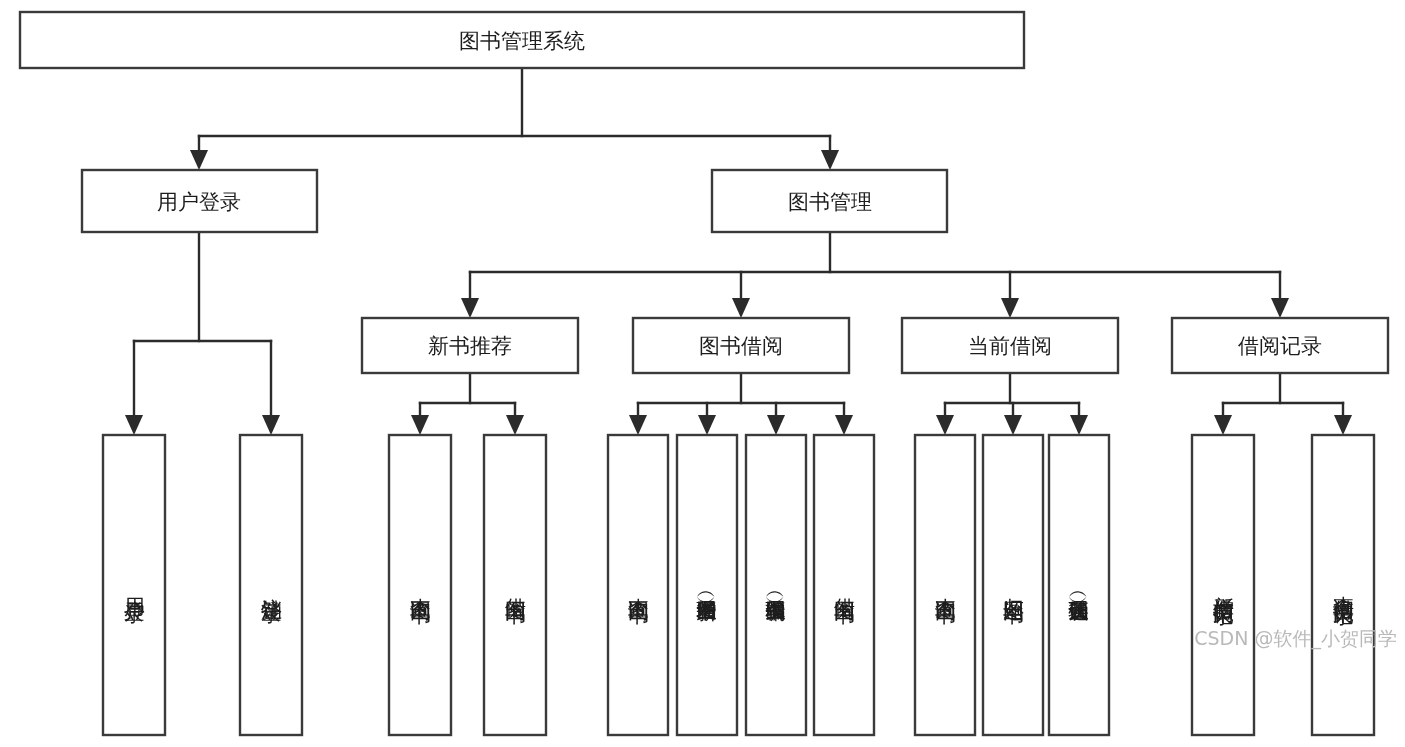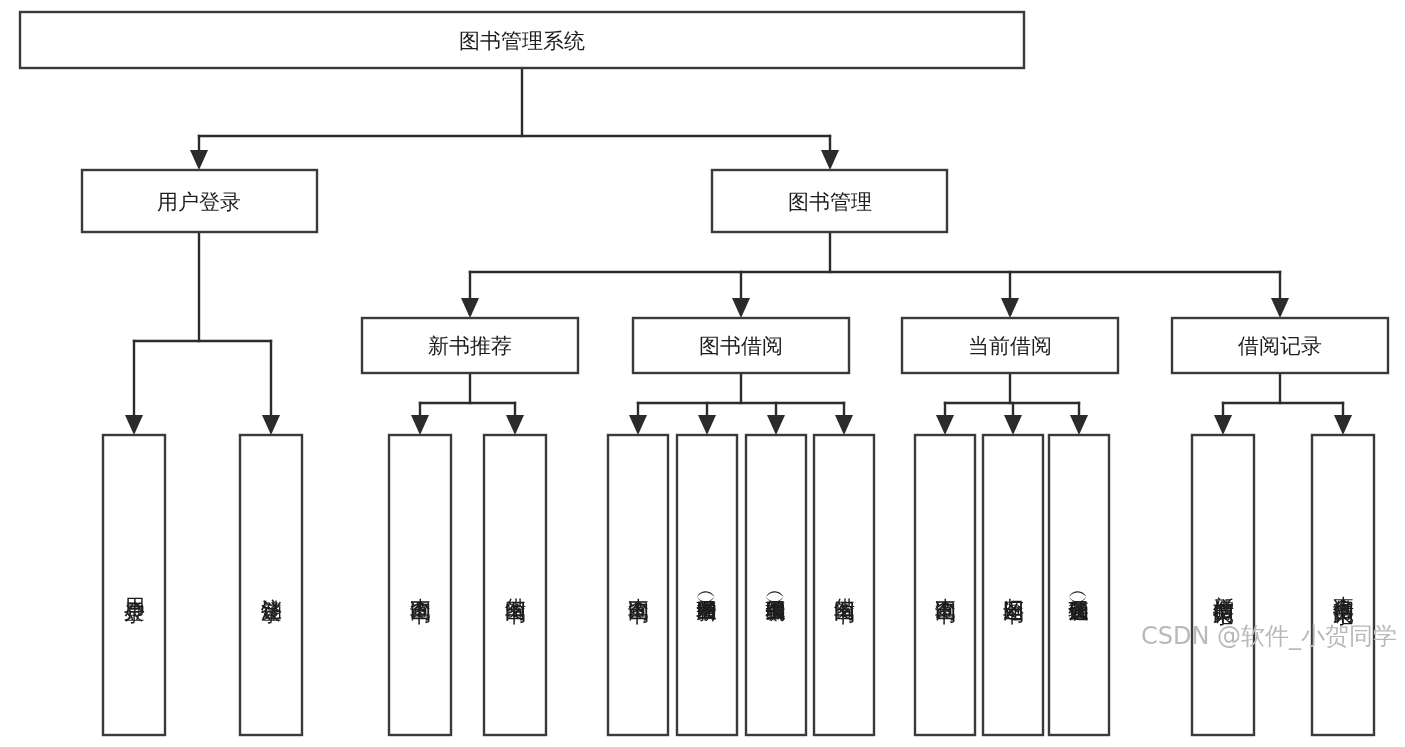--- a/index.html
+++ b/index.html
@@ -66,21 +66,21 @@
   }
   .vlabel.tight {
     letter-spacing: 0px;
     font-size: 20px;
   }
   .watermark {
     position: absolute;
     right: 8px;
     bottom: 4px;
     font-family: "DejaVu Sans", "Liberation Sans", sans-serif;
-    font-size: 24px;
+    font-size: 19px;
     color: #b9b9b9;
     white-space: nowrap;
     user-select: none;
   }
 </style>
 </head>
 <body>
 
 <div id="diagram-root">
 

